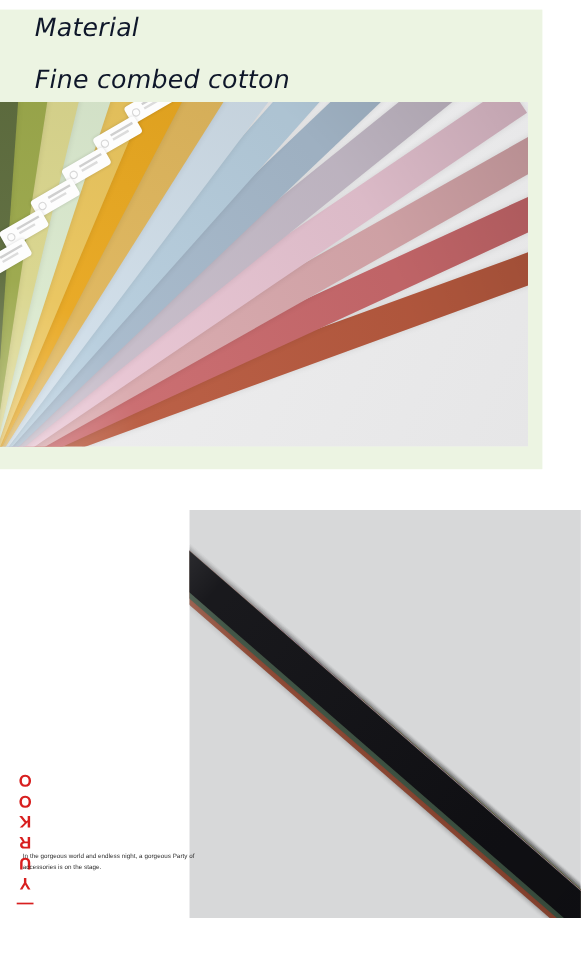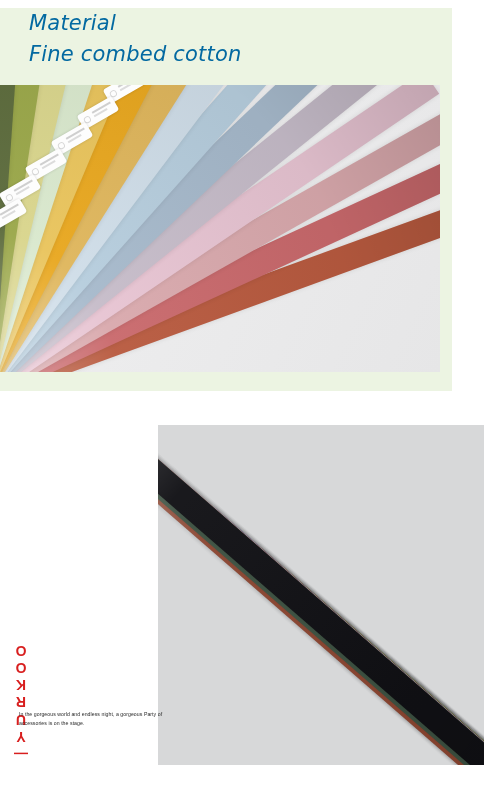--- a/index.html
+++ b/index.html
@@ -20,26 +20,26 @@
   }
   .title-wrap {
     position:absolute; left:29px; top:10px; width:400px;
     line-height:1.28;
     z-index:3;
   }
   .title-line1, .title-line2 {
     font-family:"DejaVu Sans", sans-serif;
     font-style:italic;
     font-weight:400;
-    color:#0369a1;
+    color:#0f172a;
     letter-spacing:0.2px;
     white-space:nowrap;
   }
   .title-line1 { font-size:21px; }
-  .title-line2 { font-size:21px; margin-top:4px; }
+  .title-line2 { font-size:21px; margin-top:16px; }
 
   
   .photo1 {
     position:absolute; left:0; top:85px; width:440px; height:287px;
     overflow:hidden; background:#efeff0; z-index:2;
   }
   .ph1-bg {
     position:absolute; inset:0;
     background:
       linear-gradient(115deg,#f3f3f4 0%,#ececed 40%,#e6e6e7 100%);

